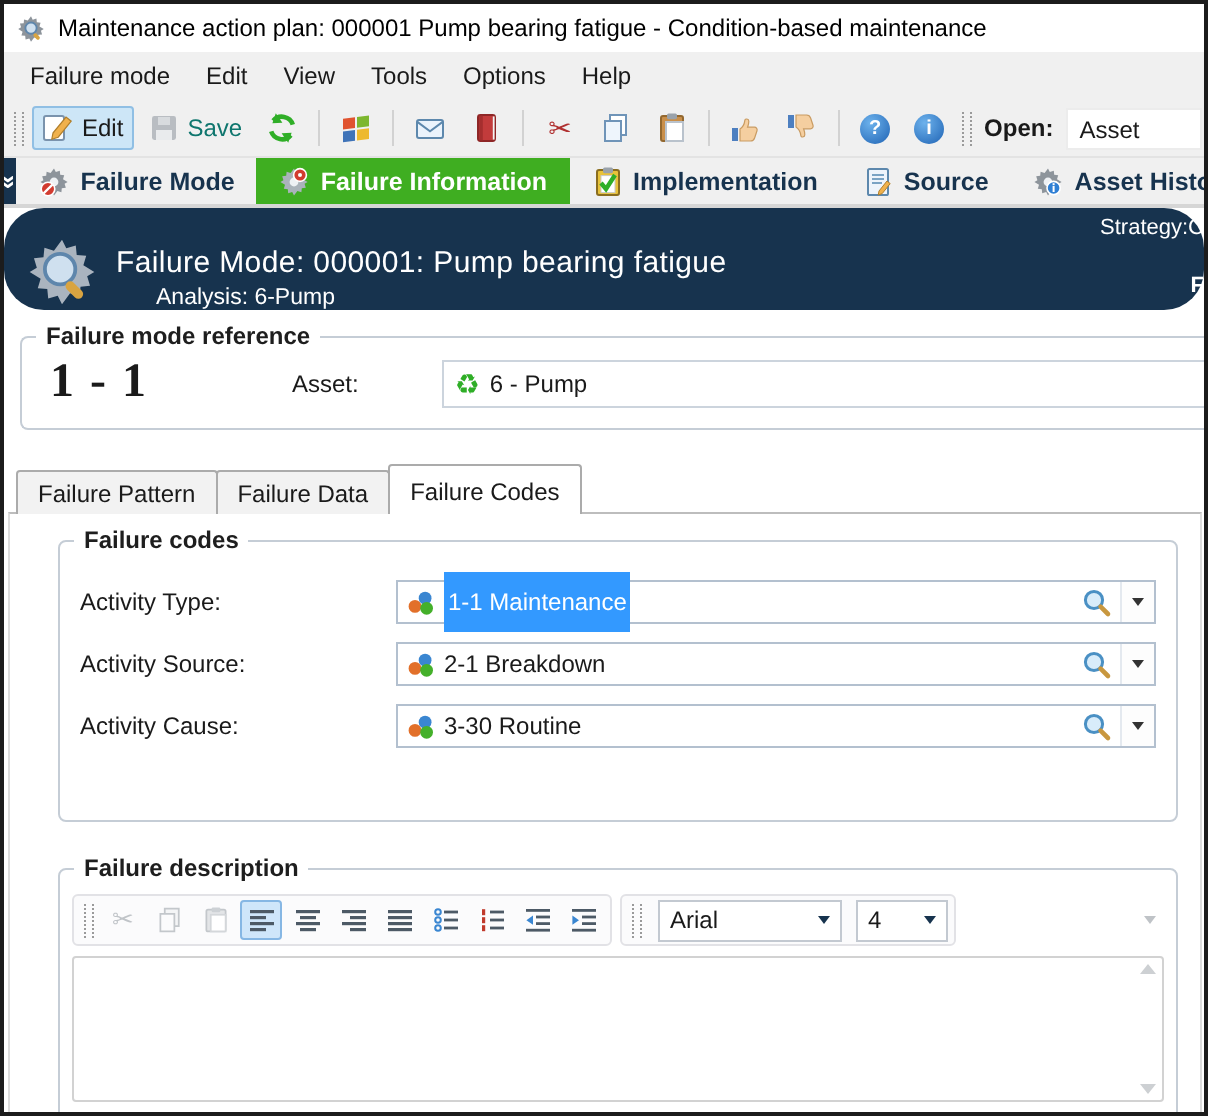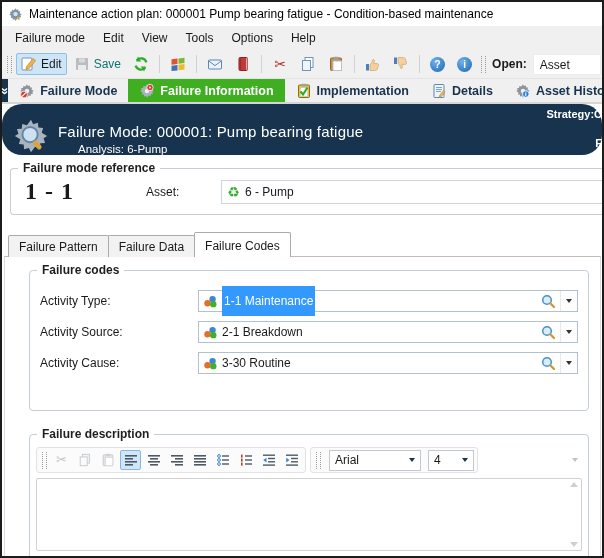--- a/index.html
+++ b/index.html
@@ -40,21 +40,21 @@
   .chevron-box .chev { transform: rotate(90deg); font-weight: bold; font-size: 13px; letter-spacing: -1px; }
   .rtab { display: flex; align-items: center; gap: 5px; padding: 0 11px; font-weight: bold; font-size: 12.5px; color: #17334e; white-space: nowrap; }
   .rtab.selected { background: #3fae21; color: #fff; }
   .rtab svg { width: 16px; height: 16px; }
 
   
   .headerband { height: 51px; background: #17334e; color: #fff; display: flex; align-items: flex-end; padding: 0 6px; position: relative; border-radius: 20px; }
   .headerband .bigicon { width: 38px; height: 38px; margin: 0 8px 0 4px; }
   .hb-title { font-size: 15px; font-weight: 400; letter-spacing: .2px; }
   .hb-sub { font-size: 11.5px; margin-top: 3px; margin-left: 20px; }
-  .hb-right-top { position: absolute; top: 4px; right: 0; font-size: 11px; font-weight: bold; }
+  .hb-right-top { position: absolute; top: 4px; right: 0; font-size: 11px; font-weight: normal; }
   .hb-right-bottom { position: absolute; bottom: 6px; right: 0; font-size: 11px; font-weight: bold; }
 
   
   .groupbox { border: 1px solid #c5cdd6; border-radius: 4px; position: relative; background: #fff; }
   .groupbox > .gb-label { position: absolute; top: -8px; left: 7px; background: #fff; padding: 0 5px; font-weight: bold; font-size: 12px; color: #1e1e1e; }
 
   
   .refbox { margin: 13px -6px 0 8px; height: 47px; display: flex; align-items: center; border-right: none; border-radius: 4px 0 0 4px; }
   .ref-num { font-family: "Liberation Serif", serif; font-weight: bold; font-size: 24px; margin-left: 14px; letter-spacing: 1px; }
   .ref-asset-label { margin-left: 72px; }
@@ -268,21 +268,21 @@
     </div>
 
     <div class="rtab">
       <svg viewBox="0 0 16 16">
         <rect x="3" y="1.5" width="10" height="13" rx="0.8" fill="#eef4fb" stroke="#5d88ad"></rect>
         <line x1="5" y1="4.5" x2="11" y2="4.5" stroke="#7aa3c4"></line>
         <line x1="5" y1="6.5" x2="11" y2="6.5" stroke="#7aa3c4"></line>
         <line x1="5" y1="8.5" x2="10" y2="8.5" stroke="#7aa3c4"></line>
         <path d="M8.5 12.5l4-5 1.6 1.3-4 5-2 .7z" fill="#f0b14c" stroke="#b07f2c" stroke-width="0.5"></path>
       </svg>
-      <span>Details</span>
+      <span>Source</span>
     </div>
 
     <div class="rtab">
       <svg viewBox="0 0 16 16">
         <path fill="#8d949b" d="M8 1.2l.9 1.8 2-.6.2 2 2 .2-.6 2L14.8 8l-1.5.9.6 2-2 .2-.2 2-2-.6L8 14.8l-.9-1.8-2 .6-.2-2-2-.2.6-2L1.2 8l1.5-.9-.6-2 2-.2.2-2 2 .6z"></path>
         <circle cx="8" cy="8" r="2.2" fill="#eef1f4"></circle>
         <circle cx="10.8" cy="11" r="3.3" fill="#2f7fd4" stroke="#fff" stroke-width="0.8"></circle>
         <rect x="10.3" y="10" width="1" height="3" fill="#fff"></rect>
         <rect x="10.3" y="8.6" width="1" height="1" fill="#fff"></rect>
       </svg>

